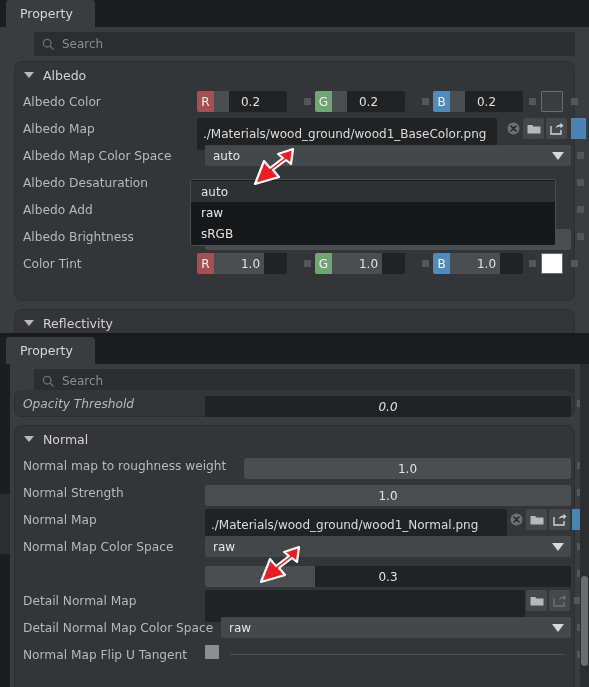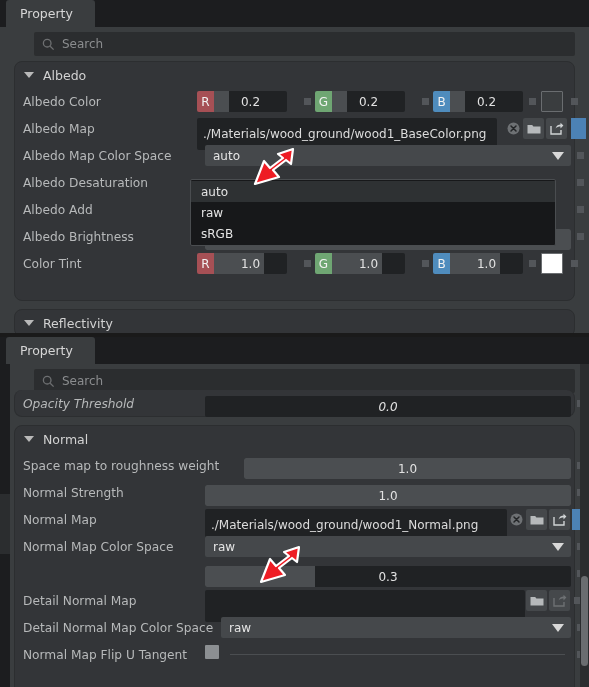--- a/index.html
+++ b/index.html
@@ -380,21 +380,21 @@
         </div>
       </div>
 
       <div class="prop-region" style="top:61px; height:282px;">
         <div class="group-header">
           <span class="tri"></span>
           <span>Normal</span>
         </div>
 
         <div class="row">
-          <div class="row-label">Space map to roughness weight</div>
+          <div class="row-label">Normal map to roughness weight</div>
           <div class="ctl slider" style="left:229px; width:327px;">
             <div class="fill" style="width:100%"></div>
             <span class="val">1.0</span>
           </div>
           <div class="dot" style="left:562px;"></div>
         </div>
 
         <div class="row">
           <div class="row-label">Normal Strength</div>
           <div class="ctl slider" style="left:190px; width:366px;">

